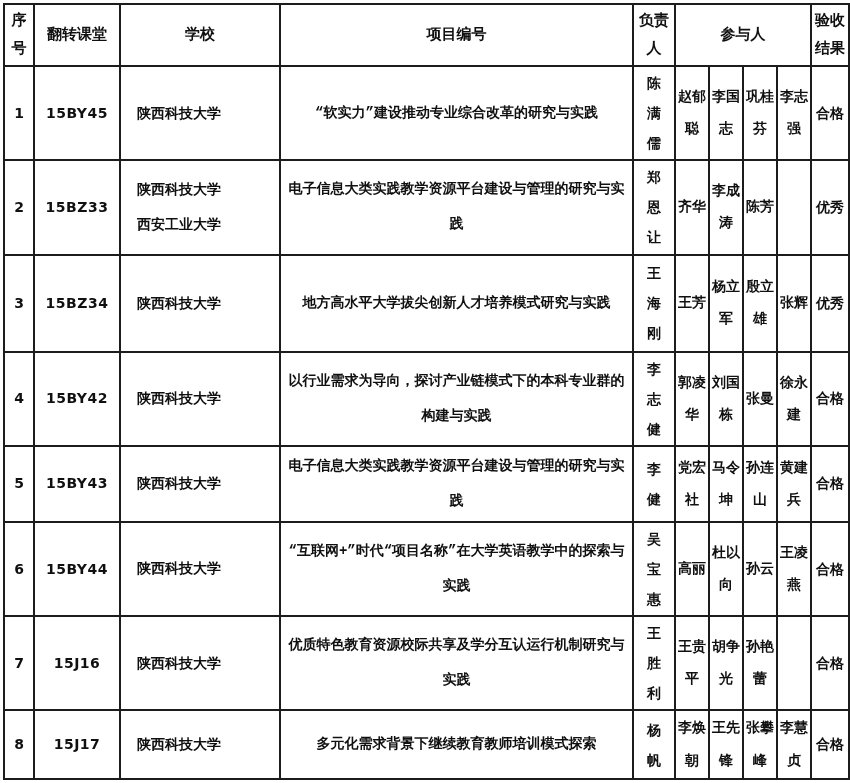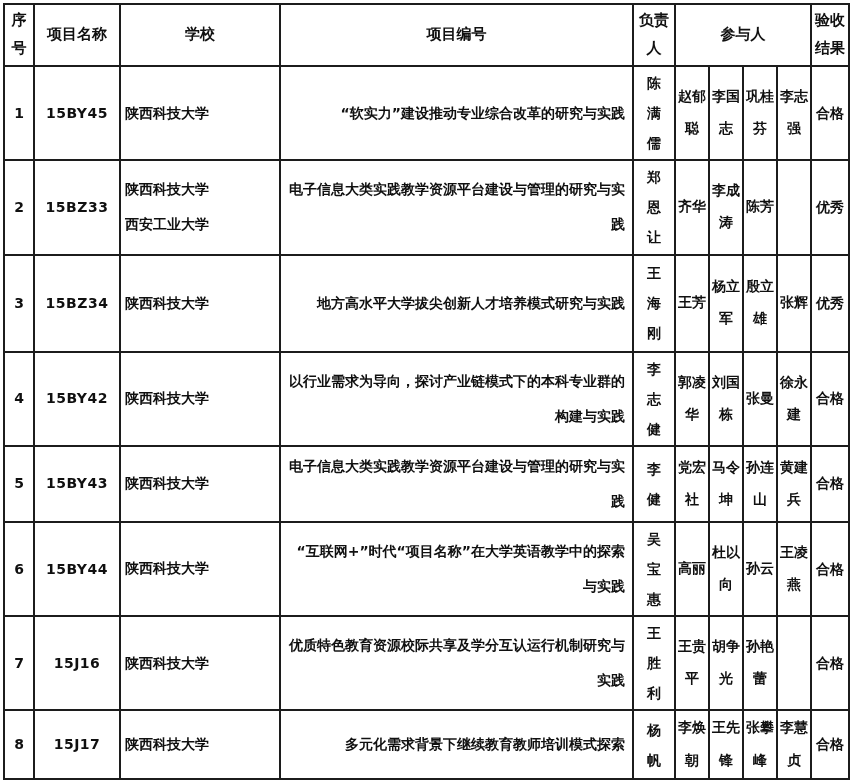--- a/index.html
+++ b/index.html
@@ -19,22 +19,22 @@
     font-weight:bold;
     font-size:14px;
     text-align:center;
     vertical-align:middle;
     padding:1px 2px;
     line-height:2.35;
     white-space:pre-line;
     overflow:hidden;
   }
   th{font-size:15px;line-height:1.85;}
-  td.school{text-align:left;padding-left:4px;line-height:2.5;}
-  td.project{text-align:right;padding:1px 7px;line-height:2.5;}
+  td.school{text-align:left;padding-left:16px;line-height:2.5;}
+  td.project{text-align:center;padding:1px 7px;line-height:2.5;font-family:Liberation Mono, monospace;}
   td.leader{line-height:2.15;padding:1px 0;}
   td.participant{line-height:2.3;padding:1px 1px;font-family:Liberation Mono, monospace;}
   td.result{padding:1px 1px;margin-top:16px;}
   td.code{letter-spacing:0.5px;}
 </style>
 </head>
 <body>
 
 <div class="sheet">
 <table class="acceptance">
@@ -48,21 +48,21 @@
         <col style="width:34px">
         <col style="width:34px">
         <col style="width:34px">
     <col style="width:38px">
   </colgroup>
 
   <tbody>
         <tr style="height:62px">
     <th>序
 号</th>
-    <th>项目名称</th>
+    <th>翻转课堂</th>
     <th>学校</th>
     <th>项目编号</th>
     <th>负责
 人</th>
     <th colspan="4">参与人</th>
     <th>验收
 结果</th>
   </tr>
 
   <tr style="height:93px">

